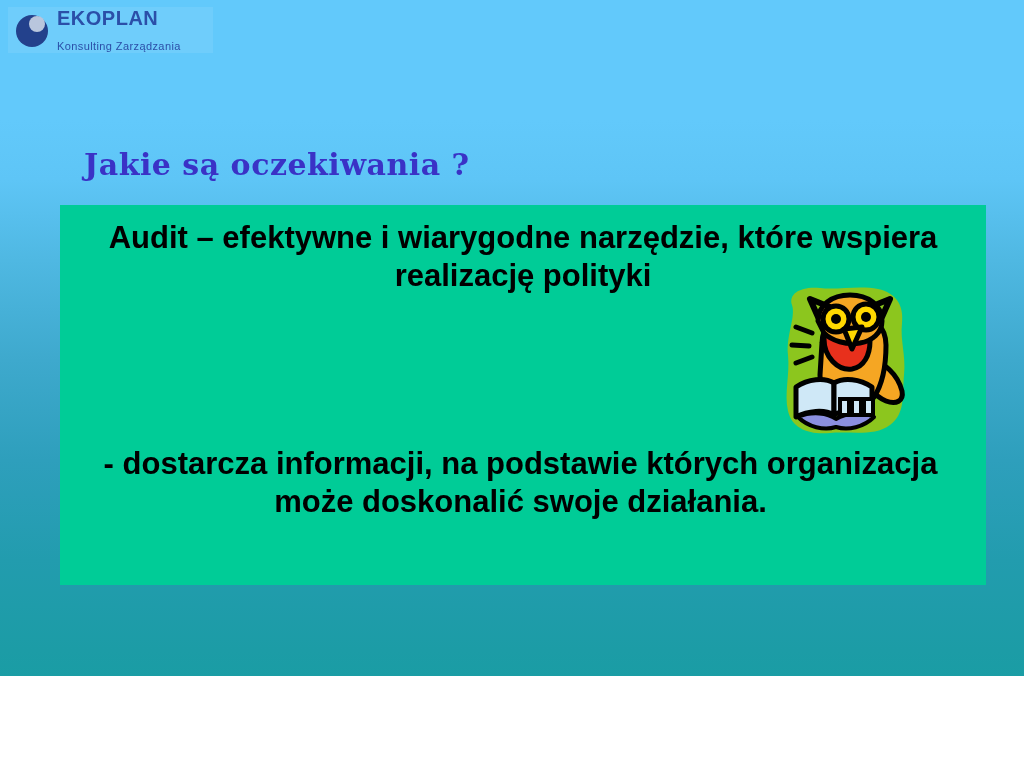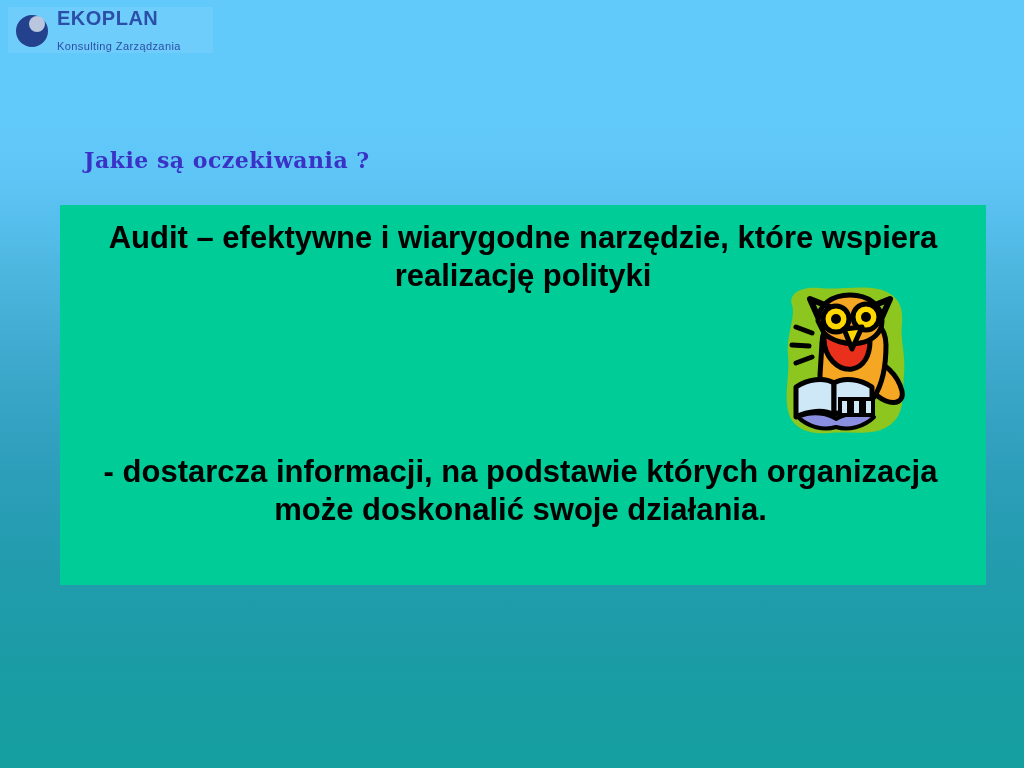--- a/index.html
+++ b/index.html
@@ -9,21 +9,21 @@
   body {
     width: 1024px;
     height: 768px;
     overflow: hidden;
     font-family: "Liberation Sans", sans-serif;
   }
 
   #slide {
     position: relative;
     width: 1024px;
-    height: 768px;
+    height: 676px;
     background: linear-gradient(to bottom,
         #62c9fb 0px,
         #62c9fb 120px,
         #5ec5f6 180px,
         #4fb8e2 260px,
         #3ea9cd 360px,
         #2e9fbc 460px,
         #229cae 560px,
         #1c9ca6 650px,
         #179ea2 720px,
@@ -84,21 +84,21 @@
     letter-spacing: 0.4px;
     margin-top: 13px;
   }
 
   
   #slide-title {
     position: absolute;
     left: 84px;
     top: 147px;
     font-family: "DejaVu Serif", "Liberation Serif", serif;
-    font-size: 22px;
+    font-size: 30px;
     font-weight: bold;
     color: #3a32c6;
     letter-spacing: 0.5px;
     white-space: nowrap;
   }
 
   
   #content-panel {
     position: absolute;
     left: 60px;
@@ -118,21 +118,21 @@
     font-weight: bold;
     font-size: 31px;
     line-height: 38px;
     box-sizing: border-box;
     padding: 0 12px;
   }
   #paragraph-one {
     top: 14px;
   }
   #paragraph-two {
-    top: 248px;
+    top: 240px;
     padding-left: 7px;
   }
 
   
   #owl-clipart {
     position: absolute;
     left: 778px;
     top: 283px;
     width: 136px;
     height: 155px;

